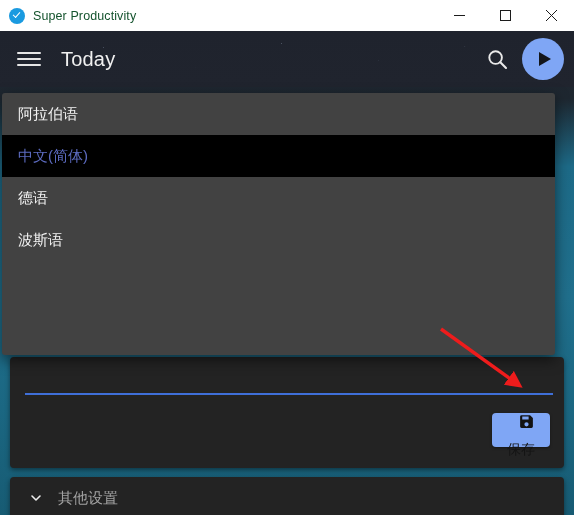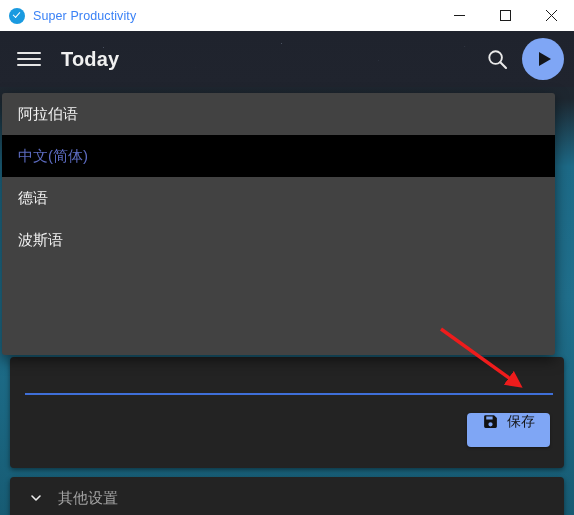--- a/index.html
+++ b/index.html
@@ -40,21 +40,21 @@
     left: 4px;
     top: 4px;
     width: 6px;
     height: 3px;
     border-left: 1.8px solid #fff;
     border-bottom: 1.8px solid #fff;
     transform: rotate(-48deg);
   }
   .titlebar-title {
     font-size: 12.5px;
-    color: #3b82f6;
+    color: #14532d;
     letter-spacing: 0.1px;
   }
   .winbtns {
     position: absolute;
     right: 0;
     top: 0;
     height: 31px;
     display: flex;
   }
   .winbtn {
@@ -119,21 +119,21 @@
   .hamburger span {
     display: block;
     height: 2px;
     background: #e6e6e6;
     border-radius: 1px;
   }
   .toolbar-title {
     margin-left: 20px;
     color: #f0f0f0;
     font-size: 20px;
-    font-weight: 700;
+    font-weight: 400;
     letter-spacing: .2px;
   }
   .toolbar-spacer { flex: 1 1 auto; }
   .search-btn {
     width: 34px; height: 34px;
     display: flex; align-items: center; justify-content: center;
     color: #e9e9e9;
     margin-right: 8px;
     cursor: pointer;
   }
@@ -175,32 +175,33 @@
     height: 2px;
     background: #3f6fd8;
   }
   .save-row {
     position: absolute;
     right: 14px;
     top: 56px;
   }
   .save-btn {
     display: inline-flex;
-    align-items: flex-start;
+    align-items: flex-end;
     gap: 8px;
     background: #7fa6f5;
     color: #141414;
     border: none;
     border-radius: 4px;
     height: 34px;
     padding: 0 15px;
     font-size: 14px;
     font-family: "Liberation Sans", "DejaVu Sans", sans-serif;
     cursor: pointer;
     box-shadow: 0 1px 3px rgba(0,0,0,.4);
+    flex-direction: column;
   }
   .save-icon { display: block; }
 
   
   .card-collapse {
     position: absolute;
     left: 10px;
     top: 446px;
     width: 554px;
     height: 42px;

